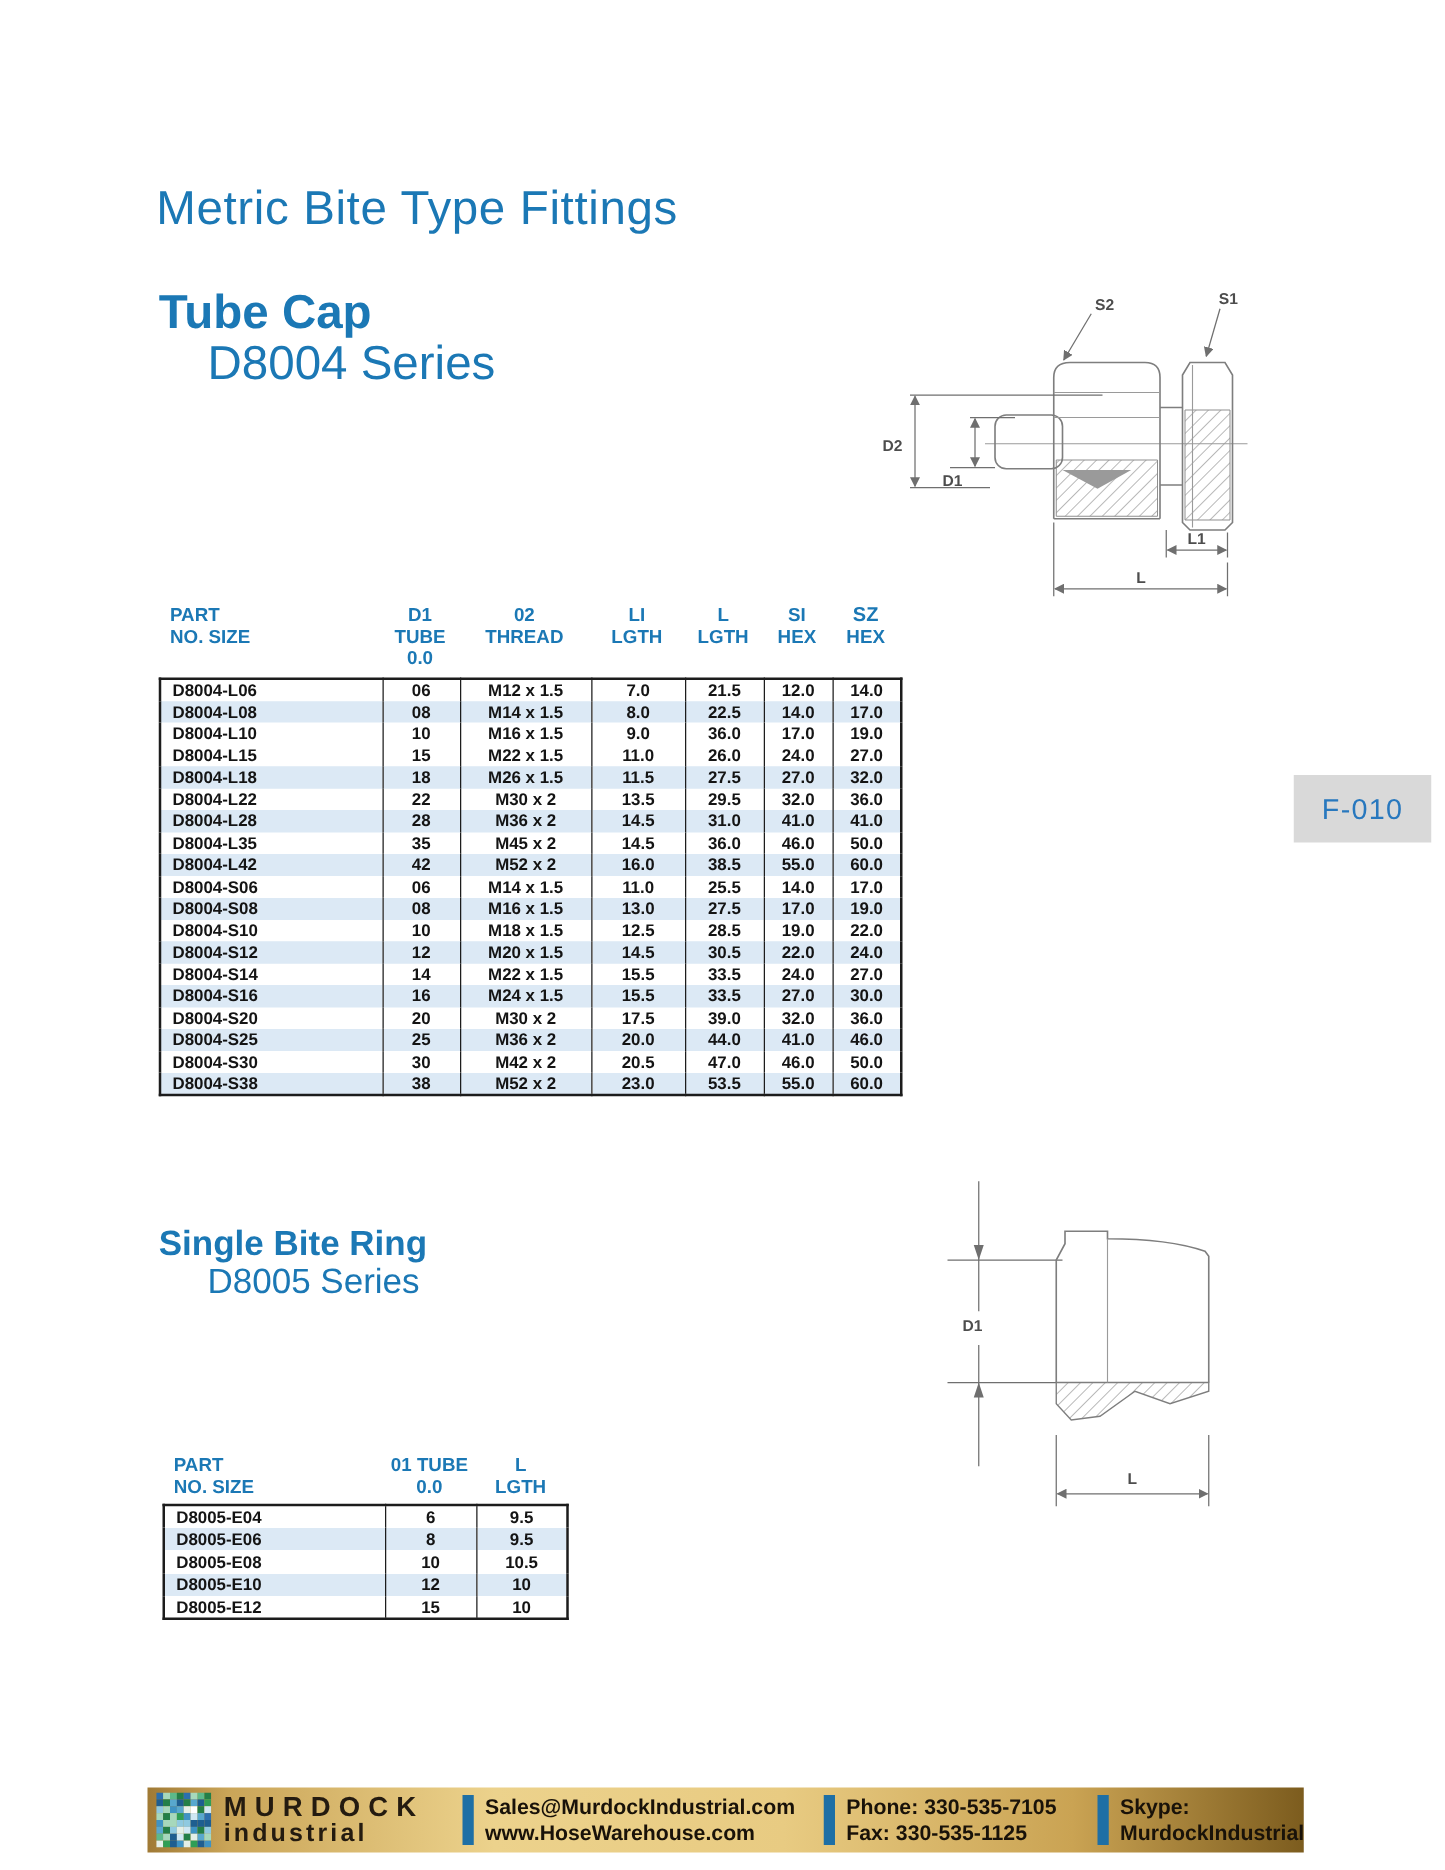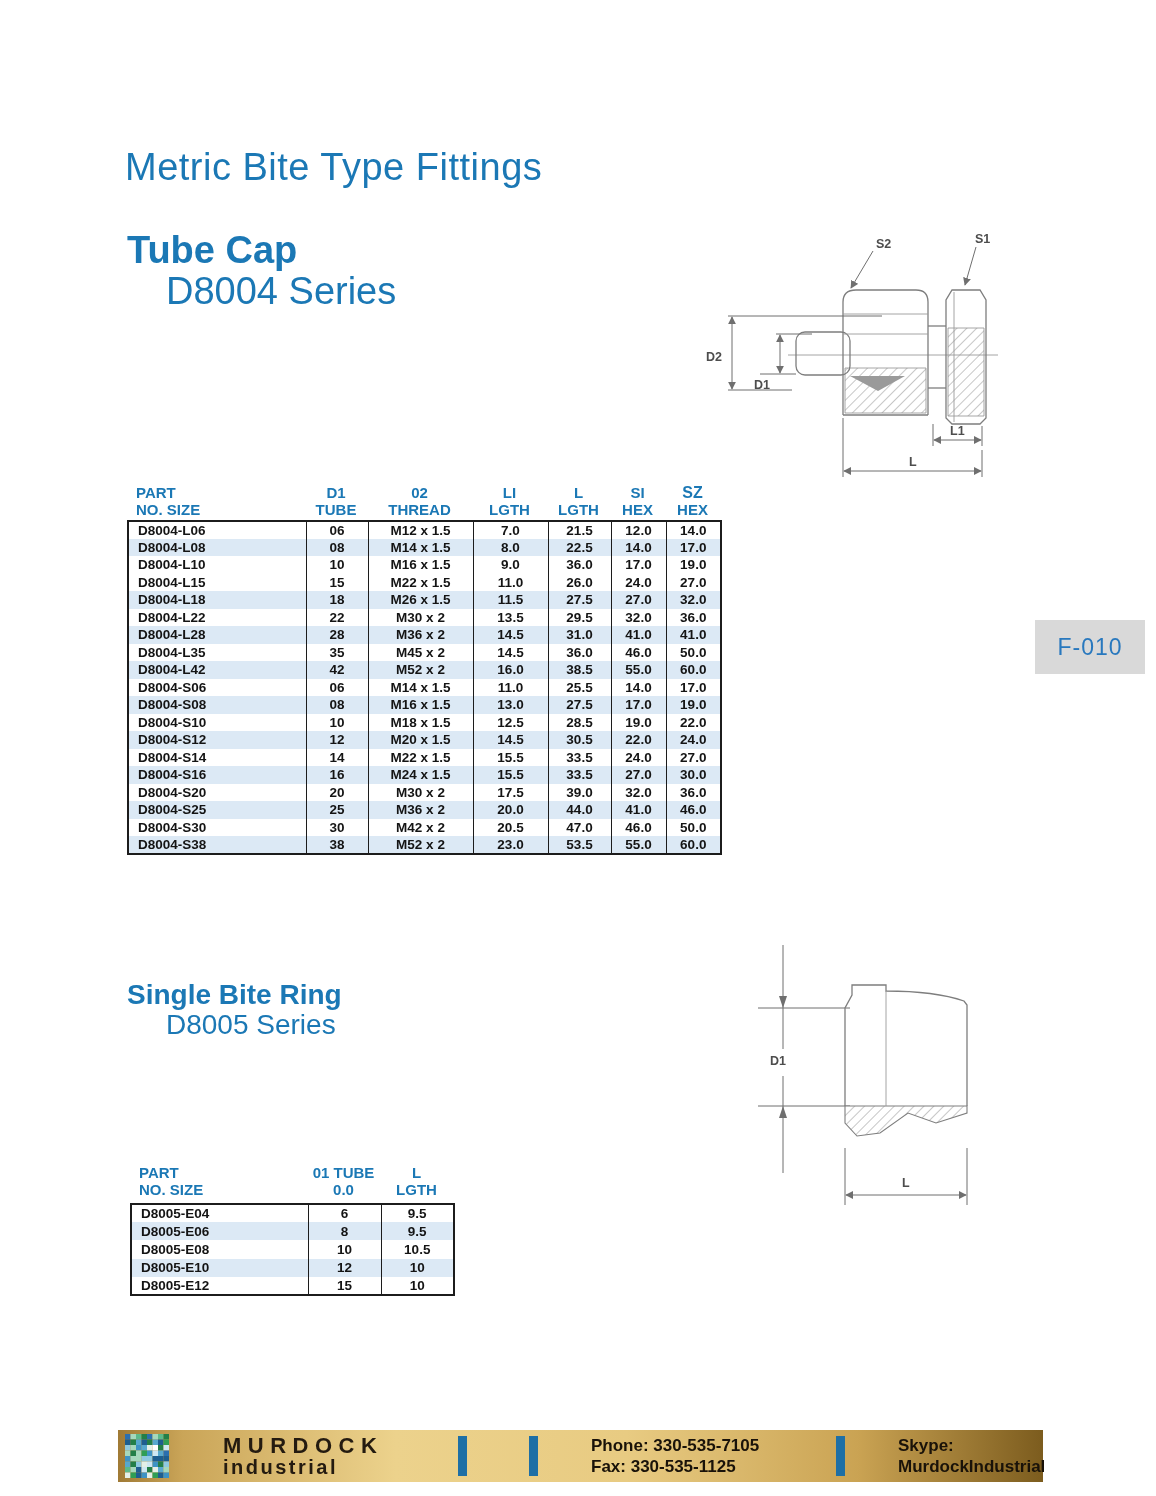--- a/index.html
+++ b/index.html
@@ -30,38 +30,38 @@
   #t1-head{left:127px;top:484px;width:593px;grid-template-columns:178px 62px 105px 75px 63px 55px 55px;}
   #t2-head{left:130px;top:1164px;width:323px;grid-template-columns:177px 73px 73px;}
 
   
   .data-table{position:absolute;border-collapse:collapse;table-layout:fixed;background:#fff;
     border:2px solid var(--table_border);font-size:13.5px;font-weight:bold;color:#141414;}
   .data-table td{height:17.5px;text-align:center;border-left:1.5px solid var(--table_border);
     white-space:nowrap;overflow:hidden;padding:0 2px;}
   .data-table td.part-col{text-align:left;padding-left:9px;border-left:none;}
   .data-table tr.alt{background:var(--row_alt);}
-  #t1{left:127px;top:520px;width:593px;}
+  #t1{left:127px;top:542px;width:593px;}
   #t2{left:130px;top:1203px;width:323px;}
   #t2 td{height:18.2px;}
 
   
   .diagram{position:absolute;}
   #diag1{left:700px;top:228px;}
   #diag2{left:740px;top:933px;}
   .diagram .ln{stroke:#7e7e7e;fill:none;stroke-width:1.3;}
   .diagram .thin{stroke:#9a9a9a;stroke-width:.9;fill:none;}
   .diagram .dim{stroke:#6f6f6f;stroke-width:1;fill:none;}
   .diagram text{fill:#4d4d4d;font-family:"Liberation Sans",sans-serif;font-size:12.5px;font-weight:600;}
   .diagram .arrfill{fill:#6f6f6f;stroke:none;}
 
   
   .footer-bar{position:absolute;left:118px;top:1430px;width:925px;height:52px;
     background:linear-gradient(90deg,#a07a35 0%,#caa558 7%,#ecd28c 30%,#e8cb82 55%,#caa353 80%,#7c5c1e 100%);
-    display:flex;align-items:center;padding:0 5px;gap:44px;}
+    display:flex;align-items:center;padding:0 5px;}
   .footer-bar .logo{width:44px;height:44px;flex:0 0 auto;margin-left:2px;}
   .brand{margin-left:10px;flex:0 0 auto;width:182px;color:#241b10;}
   .brand .b1{font-size:22px;font-weight:bold;letter-spacing:6.5px;line-height:22px;}
   .brand .b2{font-size:20px;font-weight:bold;letter-spacing:2.5px;line-height:21px;}
   .fdiv{width:9px;height:40px;background:var(--divider_blue);flex:0 0 auto;margin:0 9px;}
   .fblock{color:#191209;font-size:17px;font-weight:bold;line-height:21px;flex:0 0 auto;}
   .fblock.contact{width:262px;}
   .fblock.phone{width:192px;}
   .fblock.skype{width:175px;}
   .fblock div{white-space:nowrap;}
@@ -503,20 +503,24 @@
           <rect x="28.75" y="40.25" width="5.75" height="5.75" fill="#2f9e55"></rect>
           <rect x="34.5" y="40.25" width="5.75" height="5.75" fill="#1e5e90"></rect>
           <rect x="40.25" y="40.25" width="5.75" height="5.75" fill="#3e93c4"></rect>
         </g>
     </svg>
     <div class="brand">
       <div class="b1">MURDOCK</div>
       <div class="b2">industrial</div>
     </div>
     <div class="fdiv"></div>
+    <div class="fblock contact">
+      <div>Sales@MurdockIndustrial.com</div>
+      <div>www.HoseWarehouse.com</div>
+    </div>
     <div class="fdiv"></div>
     <div class="fblock phone">
       <div>Phone: 330-535-7105</div>
       <div>Fax: 330-535-1125</div>
     </div>
     <div class="fdiv"></div>
     <div class="fblock skype">
       <div>Skype:</div>
       <div>MurdockIndustrial</div>
     </div>

